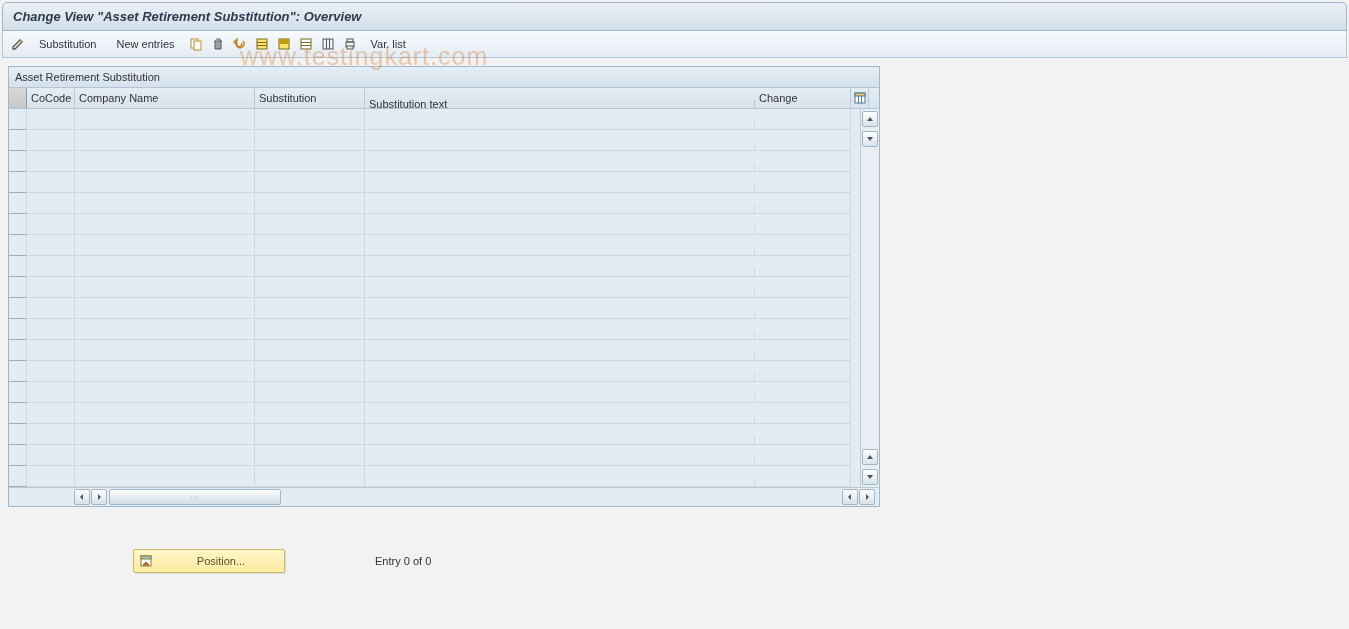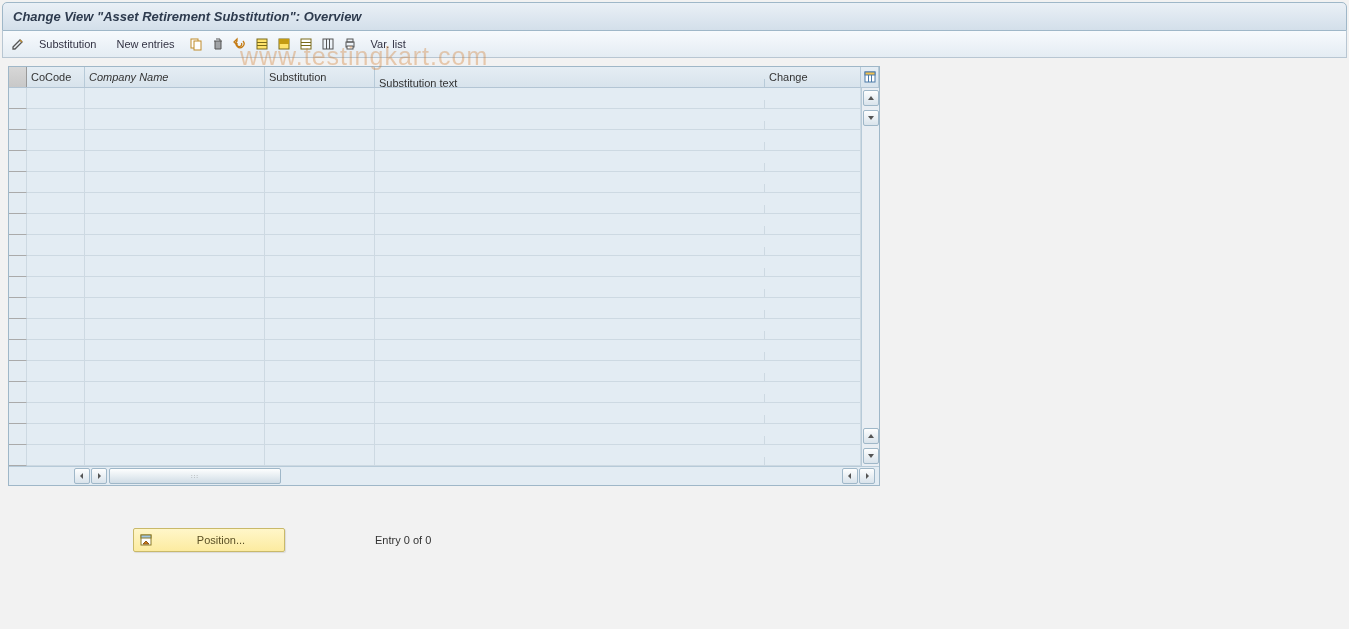--- a/index.html
+++ b/index.html
@@ -99,22 +99,22 @@
     color: #333;
     overflow: hidden;
     white-space: nowrap;
   }
   .sel-col {
     width: 18px;
     background: linear-gradient(to bottom, #d7d7d7, #c8c8c8);
     border-right: 1px solid #999;
     padding: 0;
   }
-  .c1 { width: 58px; }
-  .c2 { width: 180px; font-style: italic; }
+  .c1 { width: 48px; }
+  .c2 { width: 180px; }
   .c3 { width: 110px; }
   .c4 { width: 390px; margin-top: 12px; }
   .c5 { width: 96px; }
   .cfg-col {
     width: 18px;
     background: linear-gradient(to bottom, #e5edf4, #d8e3ec);
     display: flex;
     align-items: center;
     justify-content: center;
     padding:0;
@@ -328,20 +328,23 @@
     <span class="tb-text">Var. list</span>
 
   </div>
 
   <div class="watermark">www.testingkart.com</div>
 
   <div class="content-area">
 
     <div class="grid-box">
 
+      <div class="grid-title">
+        <span>Asset Retirement Substitution</span>
+      </div>
 
       <div class="grid-header-row">
         <div class="col sel-col"></div>
         <div class="col c1">CoCode</div>
         <div class="col c2">Company Name</div>
         <div class="col c3">Substitution</div>
         <div class="col c4">Substitution text</div>
         <div class="col c5">Change</div>
         <div class="col cfg-col">
           <svg width="12" height="12" viewBox="0 0 12 12">

